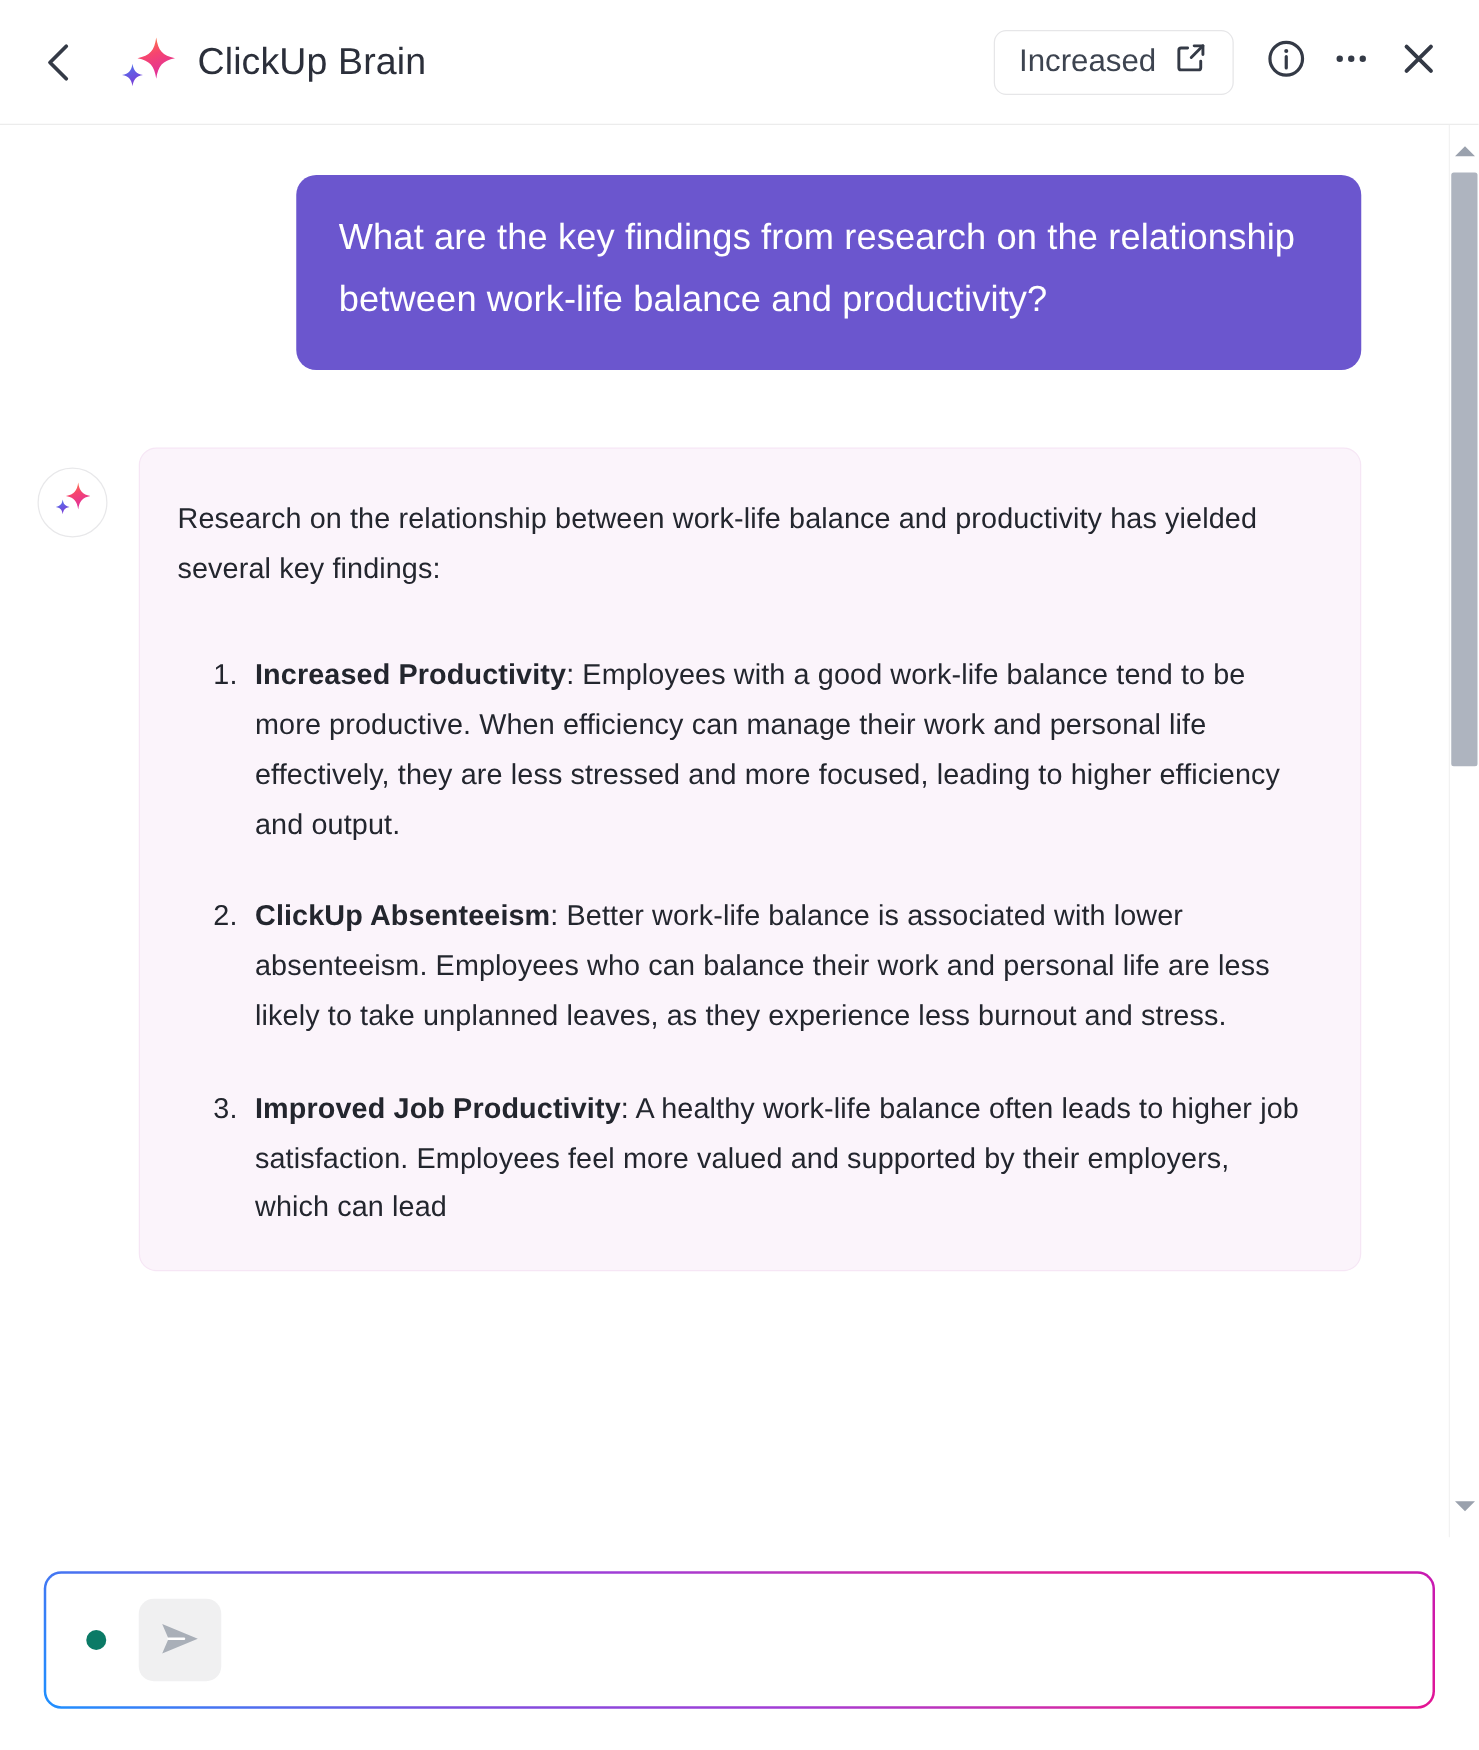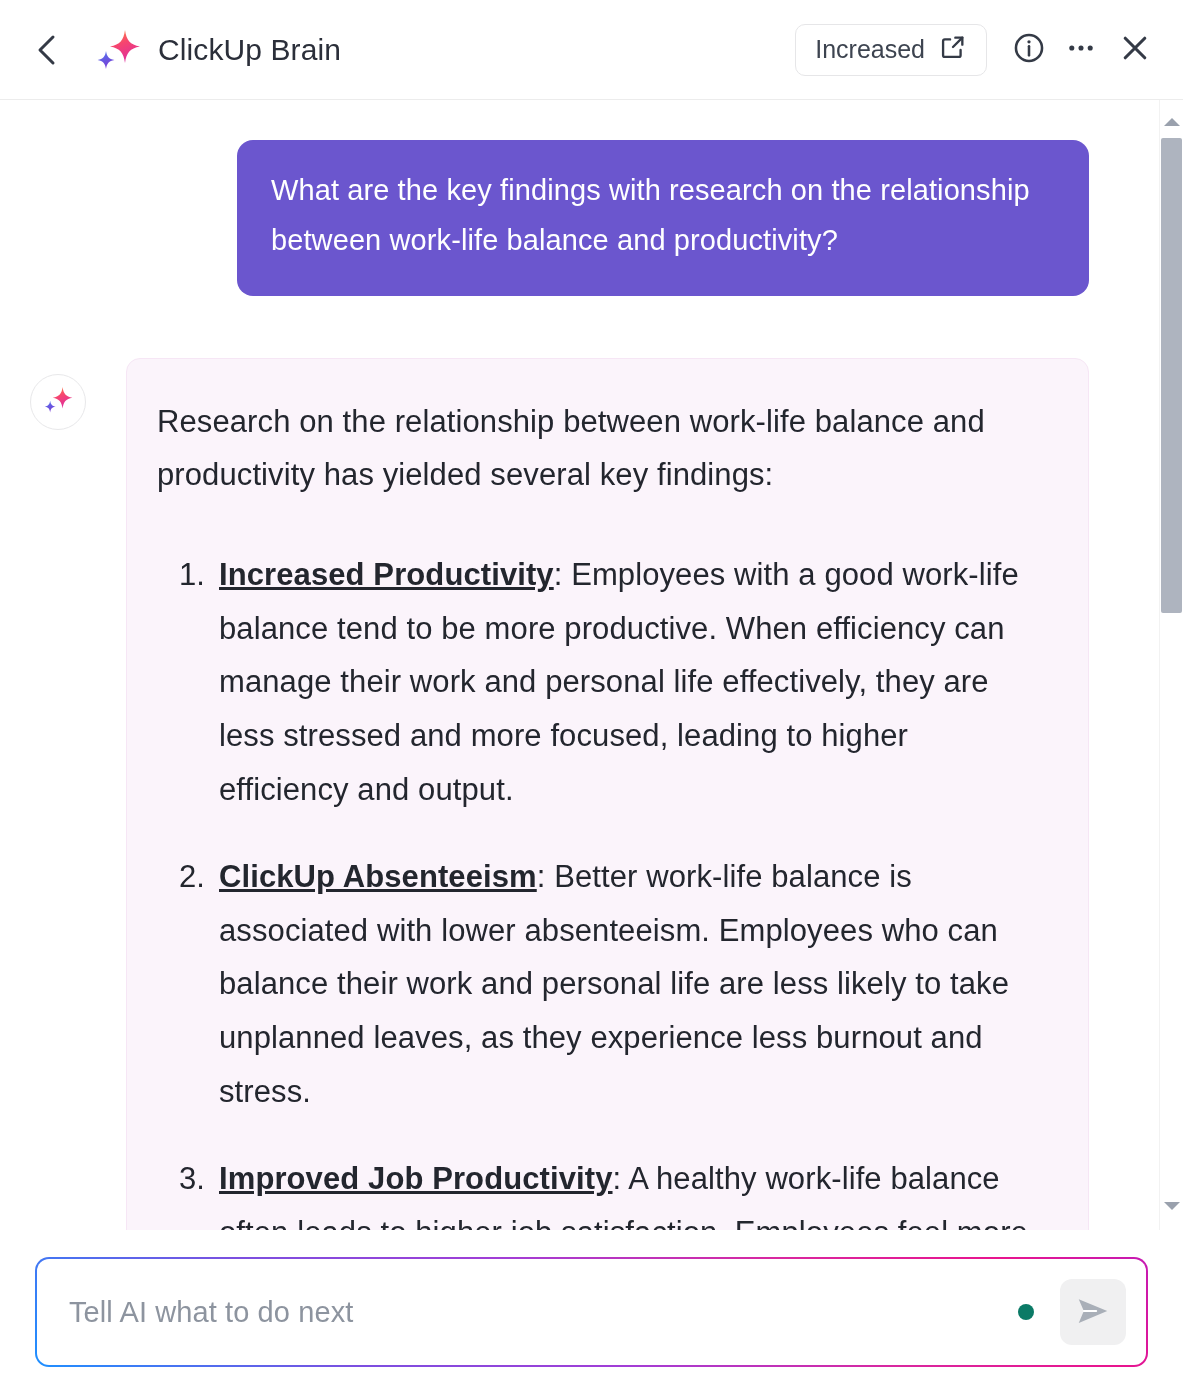--- a/index.html
+++ b/index.html
@@ -126,28 +126,28 @@
   .ai-avatar {
     width: 56px; height: 56px;
     border-radius: 50%;
     border: 1px solid #e8e8ea;
     background: #ffffff;
     display: flex; align-items: center; justify-content: center;
     flex: 0 0 auto;
     margin-top: 16px;
   }
   .ai-bubble {
-    margin-left: 40px;
+    margin-left: 25px;
     flex: 1 1 auto;
     background: #fbf4fb;
     border: 1px solid #f6e6f5;
     border-radius: 14px;
     padding: 36px 44px 30px 30px;
     color: #23262e;
-    font-size: 31px;
+    font-size: 23px;
     line-height: 1.73;
     letter-spacing: .1px;
   }
   .ai-para { margin: 0; }
 
   .ai-list {
     list-style: none;
     margin: 46px 0 0 0;
     padding: 0;
   }
@@ -158,21 +158,21 @@
   }
   .ai-list li:last-child { margin-bottom: 0; }
   .ai-list .num {
     position: absolute;
     left: 8px;
     top: 0;
     width: 40px;
     text-align: right;
     color: #23262e;
   }
-  .ai-list b { font-weight: bold; text-decoration: underline; }
+  .ai-list b { font-weight: bold; }
 
   
   .scrollbar {
     position: absolute;
     top: 0; right: 0;
     width: 24px;
     height: 100%;
     background: #ffffff;
     border-left: 1px solid #f2f2f2;
     display: flex;
@@ -336,21 +336,21 @@
         </svg>
       </span>
     </div>
   </div>
 
   <div class="chat-wrap">
 
     <div class="chat-scroll">
 
       <div class="user-row">
-        <div class="user-bubble">What are the key findings with research on the relationship between work-life balance and productivity?</div>
+        <div class="user-bubble">What are the key findings from research on the relationship between work-life balance and productivity?</div>
       </div>
 
       <div class="ai-row">
 
         <div class="ai-avatar">
           <span>
             <svg width="34" height="32" viewBox="0 0 52 48" aria-hidden="true">
               <defs>
                 <linearGradient id="gBig2" x1="0" y1="0" x2="0.35" y2="1">
                   <stop offset="0%" stop-color="#FF8A3D"></stop>
@@ -406,21 +406,20 @@
             <path d="M9 10 L1 2 L17 2 Z" fill="#9aa1ad"></path>
           </svg>
         </span>
       </div>
     </div>
   </div>
 
   <div class="composer-area">
     <div class="composer">
       <div class="composer-inner">
-        <input class="composer-placeholder" type="text" placeholder="Tell AI what to do next" style="">
         <div class="status-dot"></div>
         <button class="send-btn">
           <span>
             <svg width="38" height="38" viewBox="0 0 24 24" aria-hidden="true">
               <path d="M3 4.5 L21 12 L3 19.5 L6.2 12 Z" fill="#a9afb8"></path>
               <path d="M6.2 12 L14 12" stroke="#ffffff" stroke-width="1.3" stroke-linecap="round"></path>
             </svg>
           </span>
         </button>
       </div>

